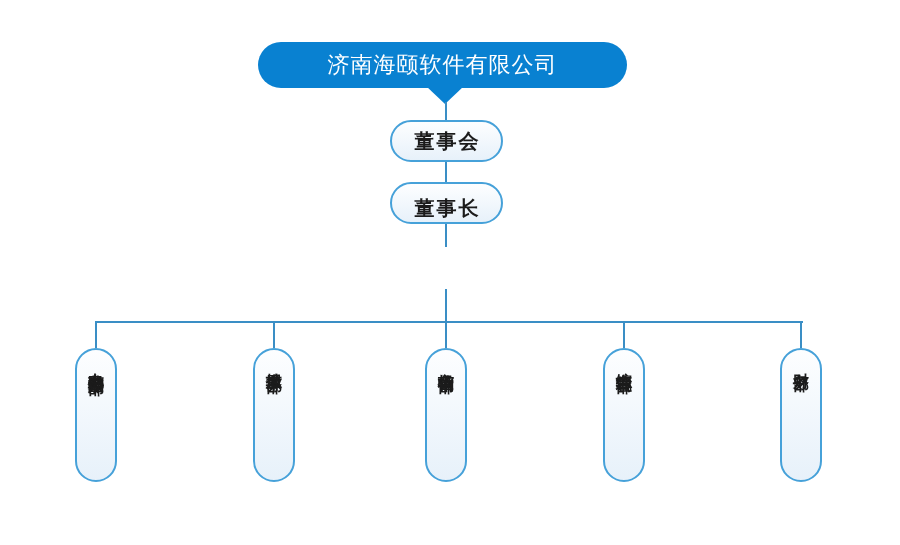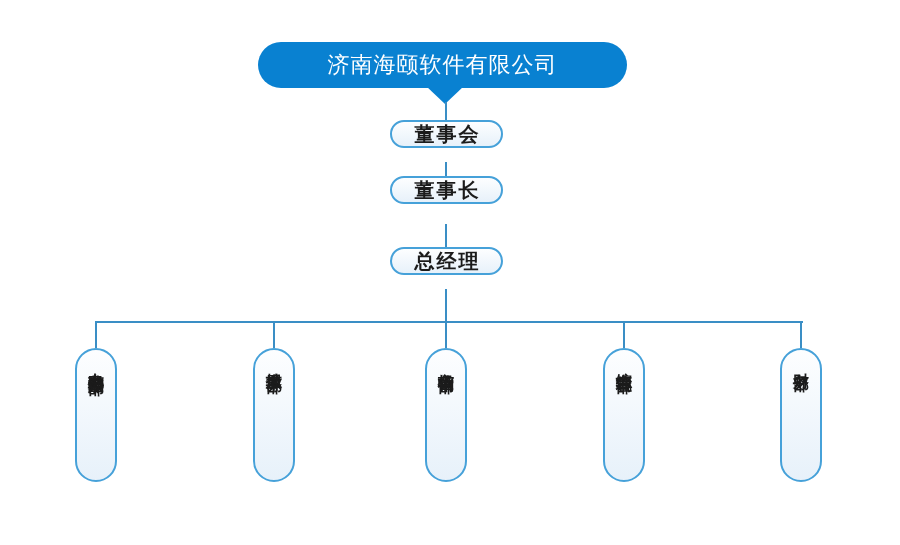--- a/index.html
+++ b/index.html
@@ -51,21 +51,21 @@
   .hline {
     position: absolute;
     height: 2px;
     background: #3a8ec5;
   }
   
   .pill {
     position: absolute;
     left: 390px;
     width: 113px;
-    height: 28px;
+    height: 42px;
     box-sizing: border-box;
     border: 2px solid #46a1d9;
     border-radius: 21px;
     background: linear-gradient(180deg, #fdfeff 0%, #e7f1fa 100%);
     display: flex;
     align-items: center;
     justify-content: center;
     color: #1b1b1b;
     font-size: 20px;
     font-weight: 600;
@@ -108,25 +108,22 @@
   <div class="root-pointer"></div>
 
   <div class="vline" style="left:445px; top:102px; height:19px;"></div>
   <div class="vline" style="left:445px; top:162px; height:20px;"></div>
   <div class="vline" style="left:445px; top:224px; height:23px;"></div>
   <div class="vline" style="left:445px; top:289px; height:32px;"></div>
 
   <div class="pill" style="top:120px;">
     <span>董事会</span>
   </div>
-  <div class="pill" style="top:176px;">
+  <div class="pill" style="top:182px;align-items:flex-end;">
     <span>董事长</span>
-  </div>
-  <div class="pill" style="top:247px;">
-    <span>总经理</span>
   </div>
 
   <div class="hline" style="left:95px; top:321px; width:708px;"></div>
   <div class="vline" style="left:95px;  top:321px; height:27px;"></div>
   <div class="vline" style="left:273px; top:321px; height:27px;"></div>
   <div class="vline" style="left:445px; top:321px; height:27px;"></div>
   <div class="vline" style="left:623px; top:321px; height:27px;"></div>
   <div class="vline" style="left:800px; top:321px; height:27px;"></div>
 
   <div class="dept" style="left:75px;">

